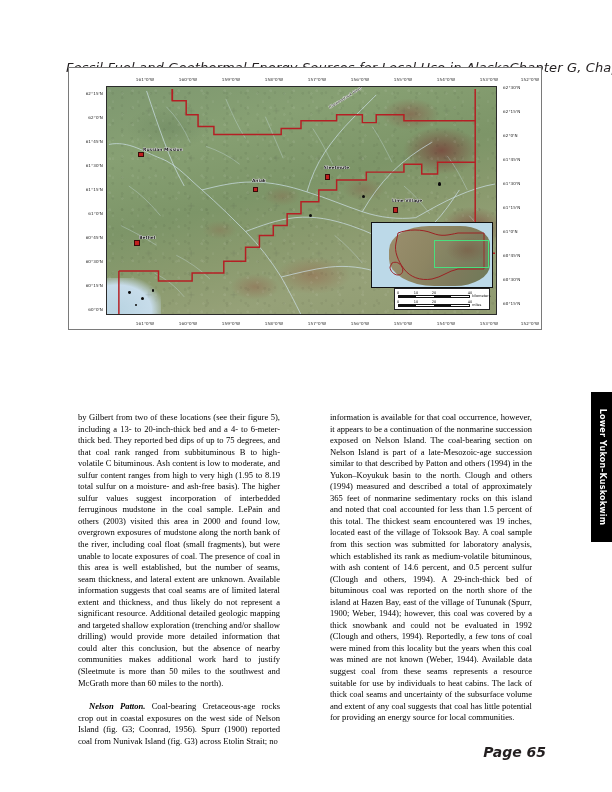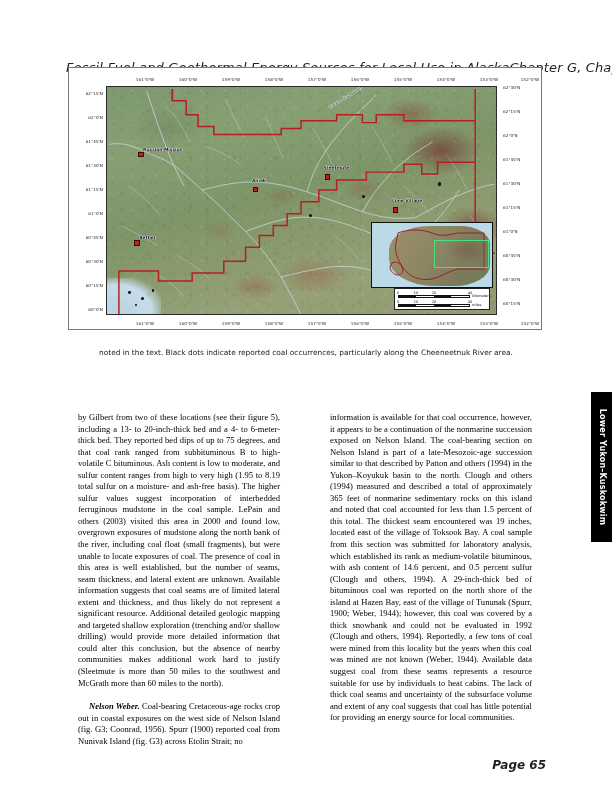--- a/index.html
+++ b/index.html
@@ -289,28 +289,28 @@
     color: #fff;
     font-family: "DejaVu Sans", sans-serif;
     font-weight: 700;
     font-size: 8px;
     letter-spacing: .2px;
   }
 
   
   .footer {
     position: absolute;
-    bottom: 20px;
+    bottom: 32px;
     left: 66px;
     width: 480px;
     text-align: right;
     font-family: "DejaVu Sans", sans-serif;
     font-style: italic;
     font-weight: 700;
-    font-size: 12px;
+    font-size: 14px;
     color: #231f20;
   }
 </style>
 </head>
 <body>
 
 <div class="runhead">
   <span class="rh-left">Fossil Fuel and Geothermal Energy Sources for Local Use in Alaska</span>
   <span class="rh-right">Chapter G, Chapter G, Lower Yukon–Kuskokwim</span>
 </div>
@@ -531,26 +531,25 @@
   <div class="axis-lab lat-right" style="left:434px; top:91px;">61°45'N</div>
   <div class="axis-lab lat-right" style="left:434px; top:115px;">61°30'N</div>
   <div class="axis-lab lat-right" style="left:434px; top:139px;">61°15'N</div>
   <div class="axis-lab lat-right" style="left:434px; top:163px;">61°0'N</div>
   <div class="axis-lab lat-right" style="left:434px; top:187px;">60°45'N</div>
   <div class="axis-lab lat-right" style="left:434px; top:211px;">60°30'N</div>
   <div class="axis-lab lat-right" style="left:434px; top:235px;">60°15'N</div>
 </div>
 
 <div class="caption">
-  <span class="cap-inner">noted in the text. Black dots indicate reported coal occurrences, particularly along the Cheeneetnuk River area.</span>
 </div>
 
 <div class="col col-left">
   <p class="noindent">by Gilbert from two of these locations (see their figure 5), including a 13- to 20-inch-thick bed and a 4- to 6-meter-thick bed. They reported bed dips of up to 75 degrees, and that coal rank ranged from subbituminous B to high-volatile C bituminous. Ash content is low to moderate, and sulfur content ranges from high to very high (1.95 to 8.19 total sulfur on a moisture- and ash-free basis). The higher sulfur values suggest incorporation of interbedded ferruginous mudstone in the coal sample. LePain and others (2003) visited this area in 2000 and found low, overgrown exposures of mudstone along the north bank of the river, including coal float (small fragments), but were unable to locate exposures of coal. The presence of coal in this area is well established, but the number of seams, seam thickness, and lateral extent are unknown. Available information suggests that coal seams are of limited lateral extent and thickness, and thus likely do not represent a significant resource. Additional detailed geologic mapping and targeted shallow exploration (trenching and/or shallow drilling) would provide more detailed information that could alter this conclusion, but the absence of nearby communities makes additional work hard to justify (Sleetmute is more than 50 miles to the southwest and McGrath more than 60 miles to the north).</p>
-  <p><span class="runin">Nelson Weber.</span><span> Coal-bearing Cretaceous-age rocks crop out in coastal exposures on the west side of Nelson Island (fig. G3; Coonrad, 1956). Spurr (1900) reported coal from Nunivak Island (fig. G3) across Etolin Strait; no</span></p>
+  <p><span class="runin">Nelson Patton.</span><span> Coal-bearing Cretaceous-age rocks crop out in coastal exposures on the west side of Nelson Island (fig. G3; Coonrad, 1956). Spurr (1900) reported coal from Nunivak Island (fig. G3) across Etolin Strait; no</span></p>
 </div>
 
 <div class="col col-right">
   <p class="noindent">information is available for that coal occurrence, however, it appears to be a continuation of the nonmarine succession exposed on Nelson Island. The coal-bearing section on Nelson Island is part of a late-Mesozoic-age succession similar to that described by Patton and others (1994) in the Yukon–Koyukuk basin to the north. Clough and others (1994) measured and described a total of approximately 365 feet of nonmarine sedimentary rocks on this island and noted that coal accounted for less than 1.5 percent of this total. The thickest seam encountered was 19 inches, located east of the village of Toksook Bay. A coal sample from this section was submitted for laboratory analysis, which established its rank as medium-volatile bituminous, with ash content of 14.6 percent, and 0.5 percent sulfur (Clough and others, 1994). A 29-inch-thick bed of bituminous coal was reported on the north shore of the island at Hazen Bay, east of the village of Tununak (Spurr, 1900; Weber, 1944); however, this coal was covered by a thick snowbank and could not be evaluated in 1992 (Clough and others, 1994). Reportedly, a few tons of coal were mined from this locality but the years when this coal was mined are not known (Weber, 1944). Available data suggest coal from these seams represents a resource suitable for use by individuals to heat cabins. The lack of thick coal seams and uncertainty of the subsurface volume and extent of any coal suggests that coal has little potential for providing an energy source for local communities.</p>
 </div>
 
 <div class="sidetab">
   <span class="st-text">Lower Yukon–Kuskokwim</span>
 </div>
 

